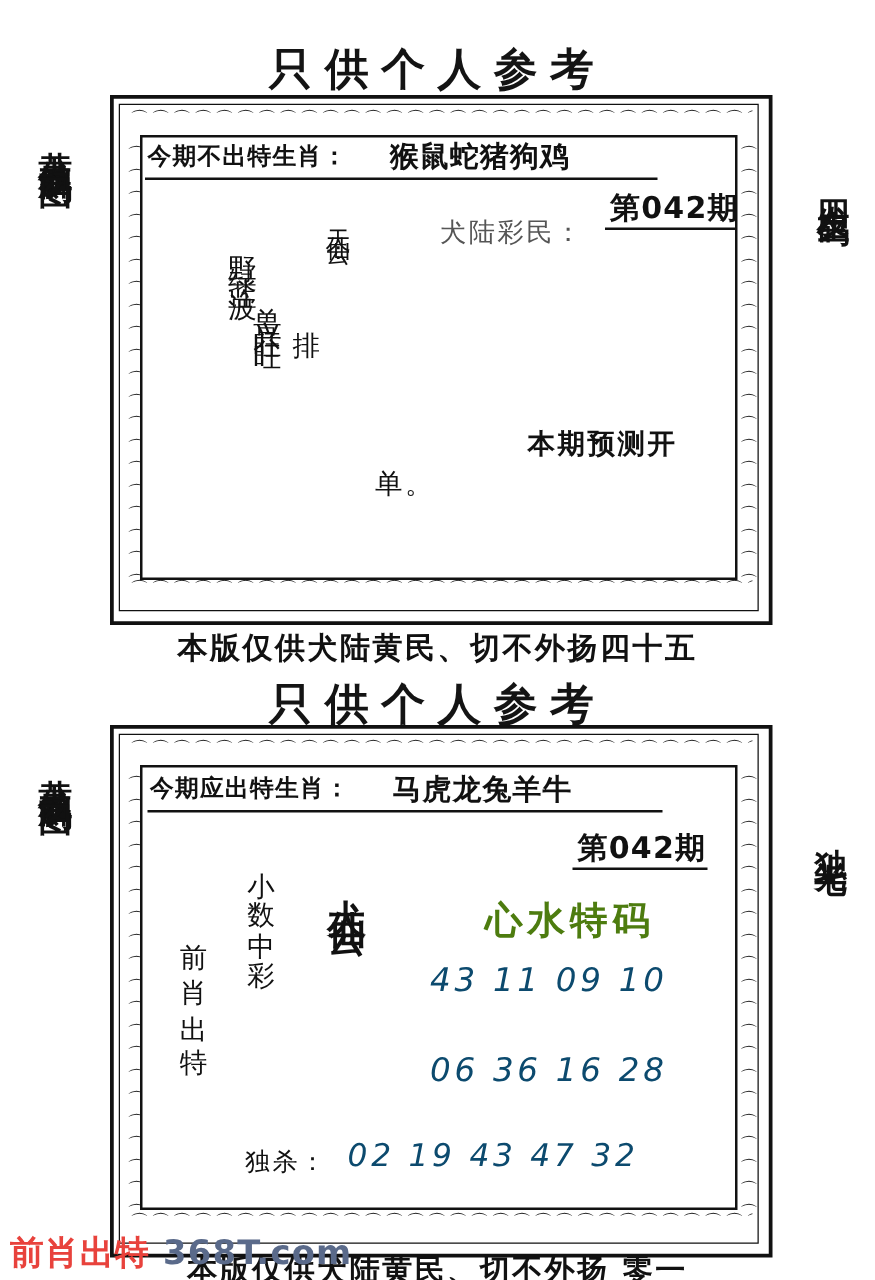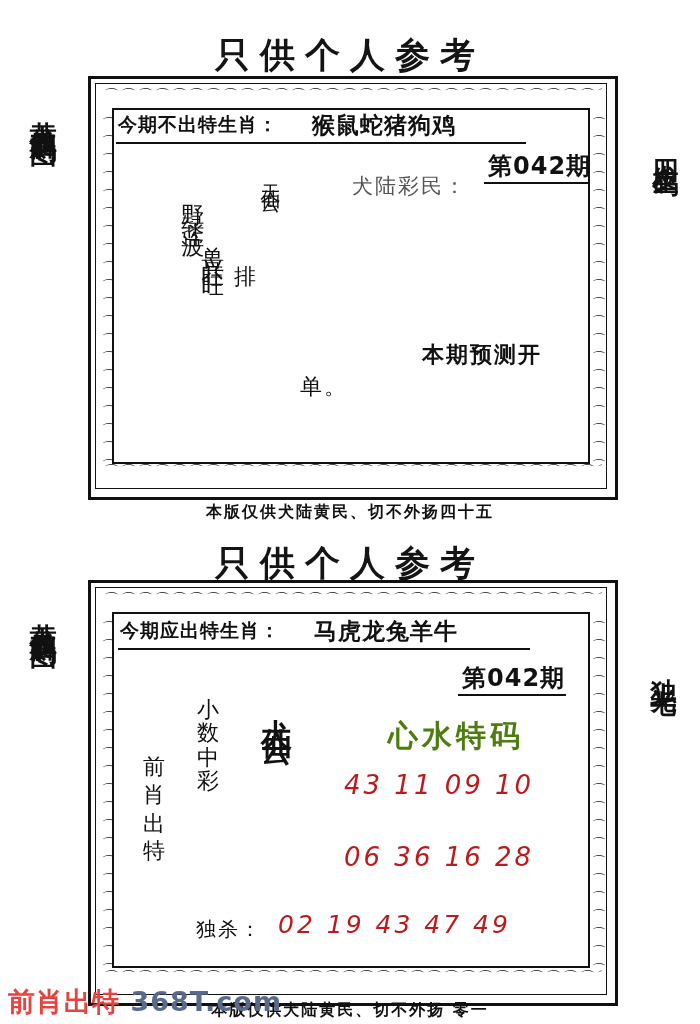--- a/index.html
+++ b/index.html
@@ -145,30 +145,30 @@
     font-size: 30px;
     font-weight: bold;
     color: #4d7c0f;
     white-space: pre;
     letter-spacing: 4px;
   }
   .nums {
     position: absolute;
     font-size: 26px;
     font-style: italic;
-    color: #b91c1c;
+    color: #0c4a6e;
     white-space: pre;
     letter-spacing: 3px;
   }
   .footer-note {
     position: absolute;
     left: 0;
     width: 700px;
     text-align: center;
-    font-size: 16px;
+    font-size: 24px;
     font-weight: bold;
     letter-spacing: 2px;
     color: #111;
   }
 
   .watermark {
     position: absolute;
     left: 8px;
     bottom: 4px;
     font-size: 27px;
@@ -258,20 +258,20 @@
 
     <div class="col-vert" style="left:254px; top:164px; height:180px; font-size:31px; font-weight:bold; letter-spacing:10px;">犬仙云</div>
 
     <div class="txt-lg" style="left:388px; top:186px;">心水特码</div>
 
     <div class="nums" style="left:344px; top:240px;">43 11 09 10</div>
 
     <div class="nums" style="left:344px; top:312px;">06 36 16 28</div>
 
     <div class="txt" style="left:196px; top:386px; font-size:20px;">独杀：</div>
-    <div class="nums" style="left:278px; top:380px; font-size:25px;">02 19 43 47 49</div>
+    <div class="nums" style="left:278px; top:380px; font-size:25px;">02 19 43 47 32</div>
 
     <div class="footer-note" style="top:470px;">本版仅供犬陆黄民、切不外扬  零一</div>
   </div>
 
   <div class="watermark"><span>前肖出特 </span><span class="w2">368T.com</span></div>
 
 </div>
 
 </body></html>

